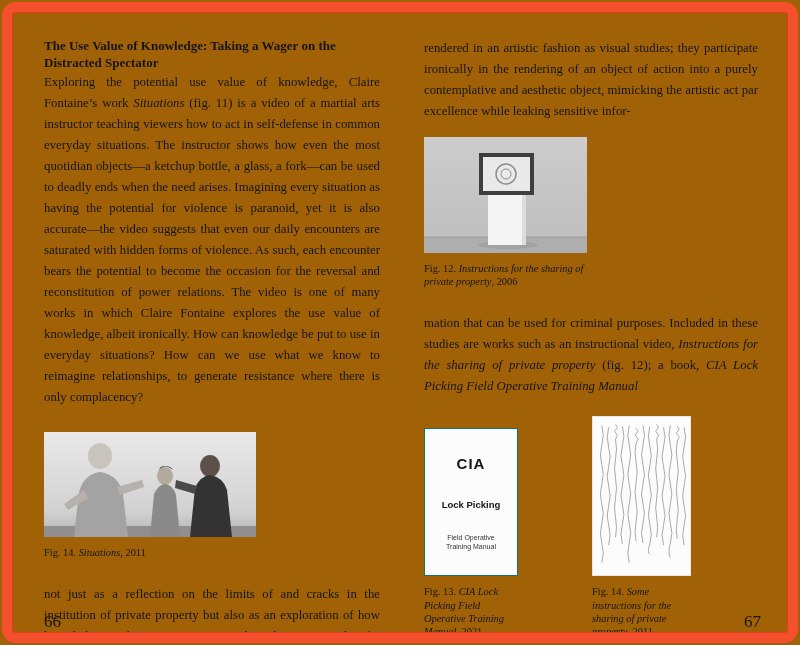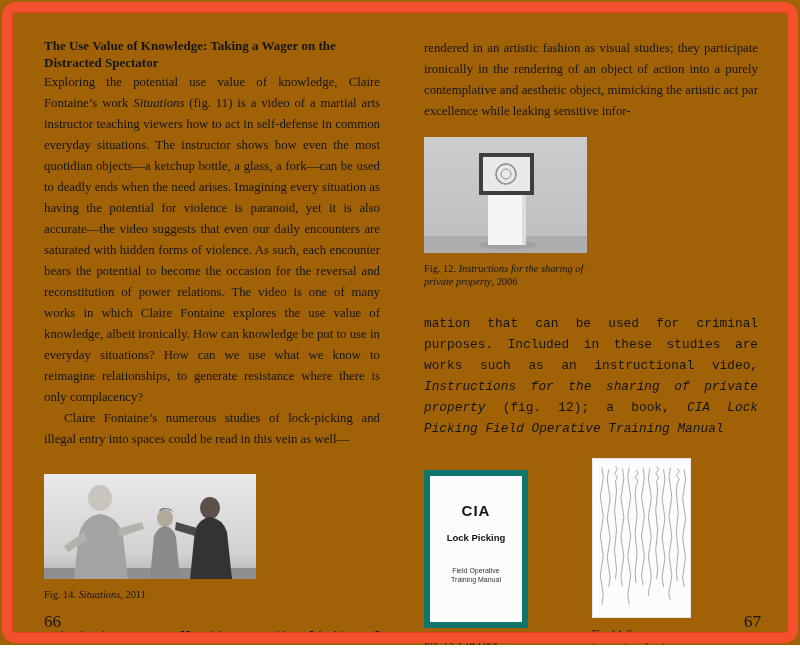--- a/index.html
+++ b/index.html
@@ -37,37 +37,37 @@
 
   .caption {
     font-size:10.4px; line-height:13.2px;
     margin-top:9px;
   }
 
   .fig11 { margin-top:24px; width:212px; height:105px; display:block; }
   .fig12 { margin-top:15px; width:163px; height:116px; display:block; }
   .fig12cap { width:185px; }
 
-  .para-after-fig { margin-top:25px;font-family:Liberation Mono, monospace; }
+  .para-after-fig { margin-top:25px; }
 
   .figrow { margin-top:19px; display:flex; }
   .figcol13 { width:100px; margin-right:68px; }
   .figcol14 { width:105px; }
 
   .cia-cover {
     margin-top:12px;
     width:92px; height:146px;
-    border:6px solid #0f766e;
+    border:1px solid #0f766e;
     background:#fcfcfc;
     font-family:"Liberation Sans", sans-serif;
     text-align:center;
     box-sizing:content-box;
   }
   .cia-title { margin-top:26px; font-size:15px; font-weight:bold; letter-spacing:1px; }
-  .cia-sub   { margin-top:13px;  font-size:9.5px; font-weight:bold; }
+  .cia-sub   { margin-top:27px;  font-size:9.5px; font-weight:bold; }
   .cia-line1 { margin-top:24px; font-size:7px; color:#333; }
   .cia-line2 { margin-top:2px;  font-size:7px; color:#333; }
 
   .sketch14 { width:99px; height:160px; display:block; background:#fcfcfc; border:1px solid #e6e6e6; box-sizing:border-box; }
 
   .pagenum {
     position:absolute; top:612px;
     font-size:17px;
   }
   .pagenum.left-num  { left:44px; }
@@ -78,21 +78,20 @@
 </head>
 <body>
 
 <div id="spread">
 
   <section class="page left">
     <h2 class="heading">The Use Value of Knowledge: Taking a Wager on the Distracted Spectator</h2>
 
     <p class="body"><span>Exploring the potential use value of knowledge, Claire Fontaine’s work </span><i>Situations</i><span> (fig. 11) is a video of a martial arts instructor teaching viewers how to act in self-defense in common everyday situations. The instructor shows how even the most quotidian objects—a ketchup bottle, a glass, a fork—can be used to deadly ends when the need arises. Imagining every situation as having the potential for violence is paranoid, yet it is also accurate—the video suggests that even our daily encounters are saturated with hidden forms of violence. As such, each encounter bears the potential to become the occasion for the reversal and reconstitution of power relations. The video is one of many works in which Claire Fontaine explores the use value of knowledge, albeit ironically. How can knowledge be put to use in everyday situations? How can we use what we know to reimagine relationships, to generate resistance where there is only complacency?</span></p>
 
-    <p class="body indent">Claire Fontaine’s numerous studies of lock-picking and illegal entry into spaces could be read in this vein as well—</p>
 
     <svg class="fig11" viewBox="0 0 212 105" xmlns="http://www.w3.org/2000/svg">
       <defs>
         <linearGradient id="bg11" x1="0" y1="0" x2="0" y2="1">
           <stop offset="0" stop-color="#e9e9e9"></stop>
           <stop offset="0.75" stop-color="#d2d2d2"></stop>
           <stop offset="1" stop-color="#b3b3b3"></stop>
         </linearGradient>
       </defs>
       <rect width="212" height="105" fill="url(#bg11)"></rect>

